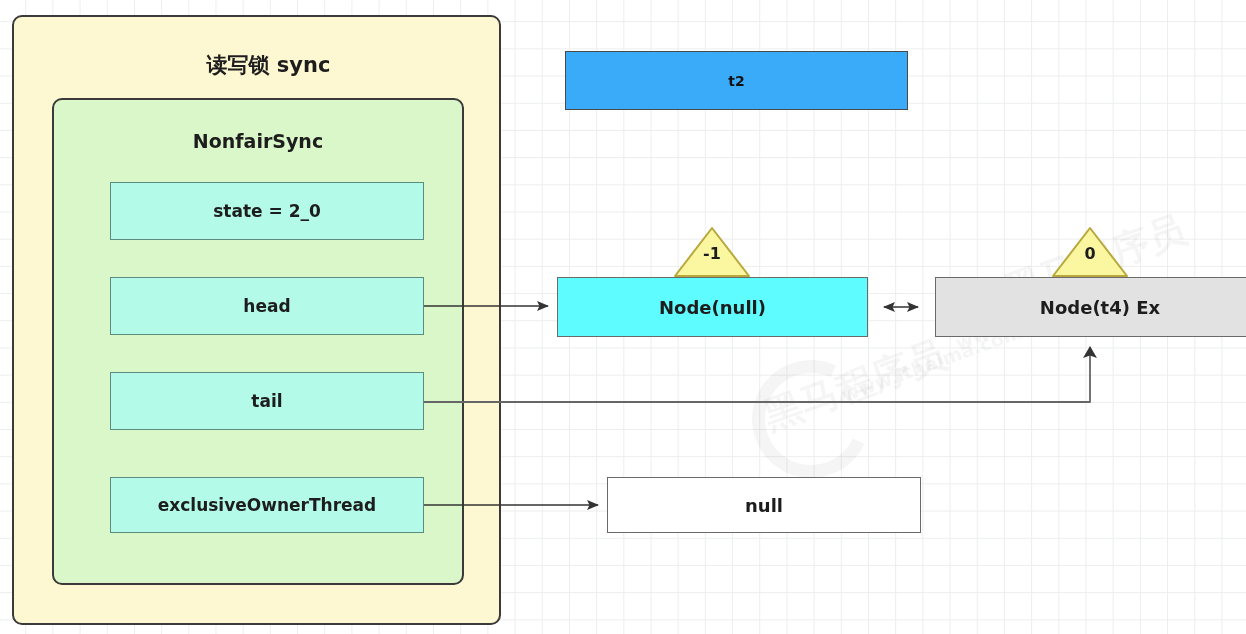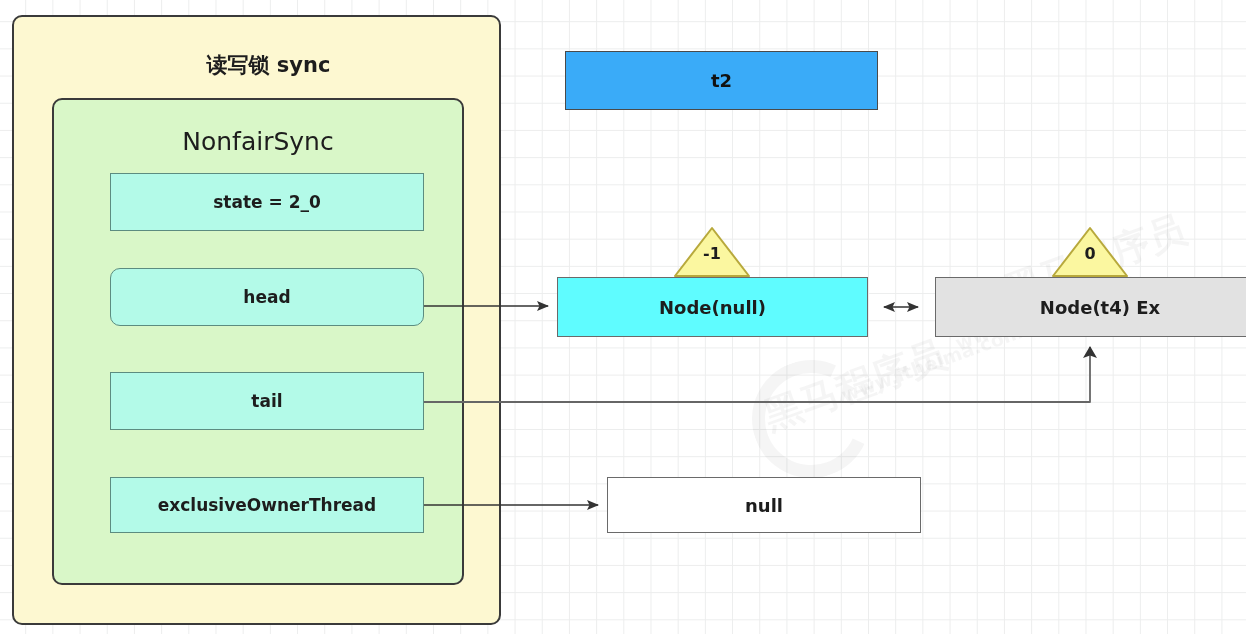--- a/index.html
+++ b/index.html
@@ -38,36 +38,36 @@
     font-size:21px;font-weight:700;color:#1d1d1d;
   }
   
   #inner-green{
     left:52px;top:98px;width:412px;height:487px;
     background:#d9f7c8;border:2.5px solid #3a3a3a;border-radius:10px;
   }
   #inner-title{
     position:absolute;left:52px;top:123px;width:412px;height:36px;
     display:flex;align-items:center;justify-content:center;
-    font-size:25px;font-weight:400;color:#1d1d1d;
+    font-size:19px;font-weight:700;color:#1d1d1d;
   }
   .field{
     left:110px;width:314px;height:58px;
     background:#b3fae8;border:1.5px solid #5c8c80;
     font-size:17px;
   }
-  #f-state{top:173px;}
-  #f-head{top:268px;border-radius:10px;}
+  #f-state{top:182px;}
+  #f-head{top:277px;}
   #f-tail{top:372px;}
   #f-owner{top:477px;height:56px;font-size:17px;}
   
   .tbox{
-    left:565px;width:313px;height:59px;
+    left:565px;width:343px;height:59px;
     background:#3aabf8;border:1.5px solid #4a4a4a;
-    font-size:18px;color:#111;
+    font-size:14px;color:#111;
   }
   #t2{top:51px;}
   #t3{top:137px;}
   
   #node-null{
     left:557px;top:277px;width:311px;height:60px;
     background:#5ffcff;border:1.5px solid #6a6a6a;
     font-size:18px;
   }
   #node-t4{

